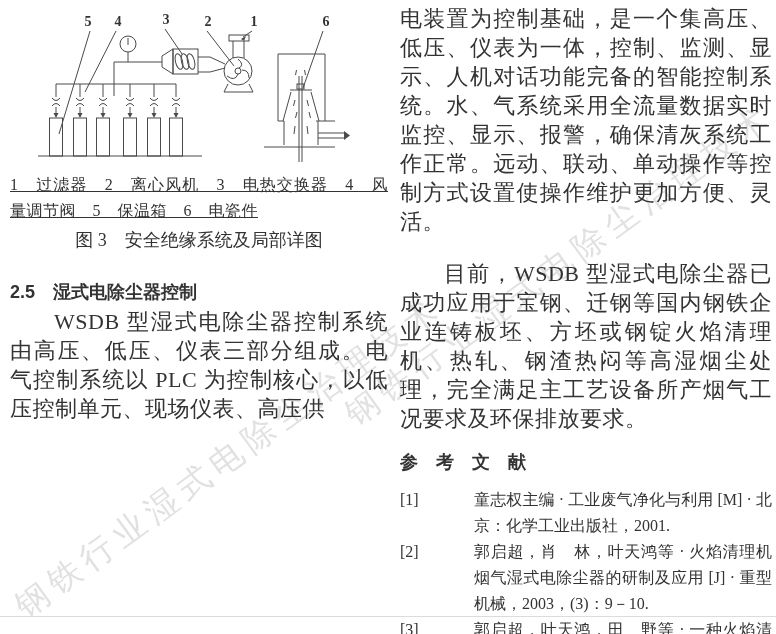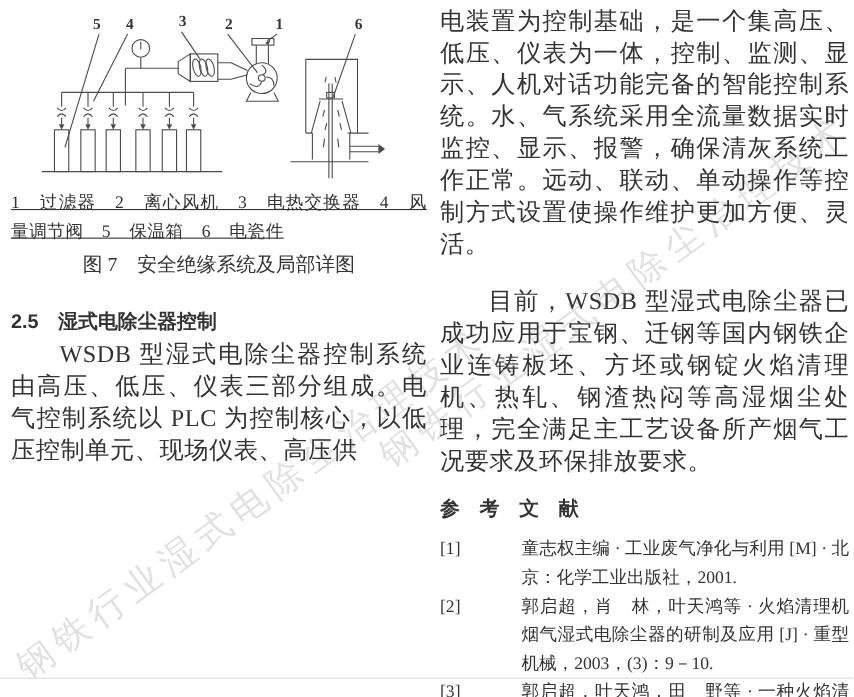--- a/index.html
+++ b/index.html
@@ -203,21 +203,21 @@
         <line class="ln" x1="287" y1="108" x2="285.5" y2="114"></line>
         <line class="ln" x1="299" y1="108" x2="300.5" y2="114"></line>
         <line class="ln" x1="285" y1="122" x2="284" y2="130"></line>
         <line class="ln" x1="297" y1="122" x2="298" y2="130"></line>
         <line class="ln" x1="286.5" y1="66" x2="285.5" y2="71"></line>
         <line class="ln" x1="294.5" y1="66" x2="295.5" y2="71"></line>
       </g>
     </svg>
 
     <div class="fig-legend">1　过滤器　2　离心风机　3　电热交换器　4　风量调节阀　5　保温箱　6　电瓷件</div>
-    <div class="fig-caption">图 7　安全绝缘系统及局部详图</div>
+    <div class="fig-caption">图 3　安全绝缘系统及局部详图</div>
 
     <div class="gap-1"></div>
     <p class="heading">2.5　湿式电除尘器控制</p>
     <p class="body-par indent">WSDB 型湿式电除尘器控制系统由高压、低压、仪表三部分组成。电气控制系统以 PLC 为控制核心，以低压控制单元、现场仪表、高压供</p>
   </div>
 
   <div class="col col-right">
     <p class="body-par">电装置为控制基础，是一个集高压、低压、仪表为一体，控制、监测、显示、人机对话功能完备的智能控制系统。水、气系统采用全流量数据实时监控、显示、报警，确保清灰系统工作正常。远动、联动、单动操作等控制方式设置使操作维护更加方便、灵活。</p>
 
     <div class="gap-h3-top"></div>

